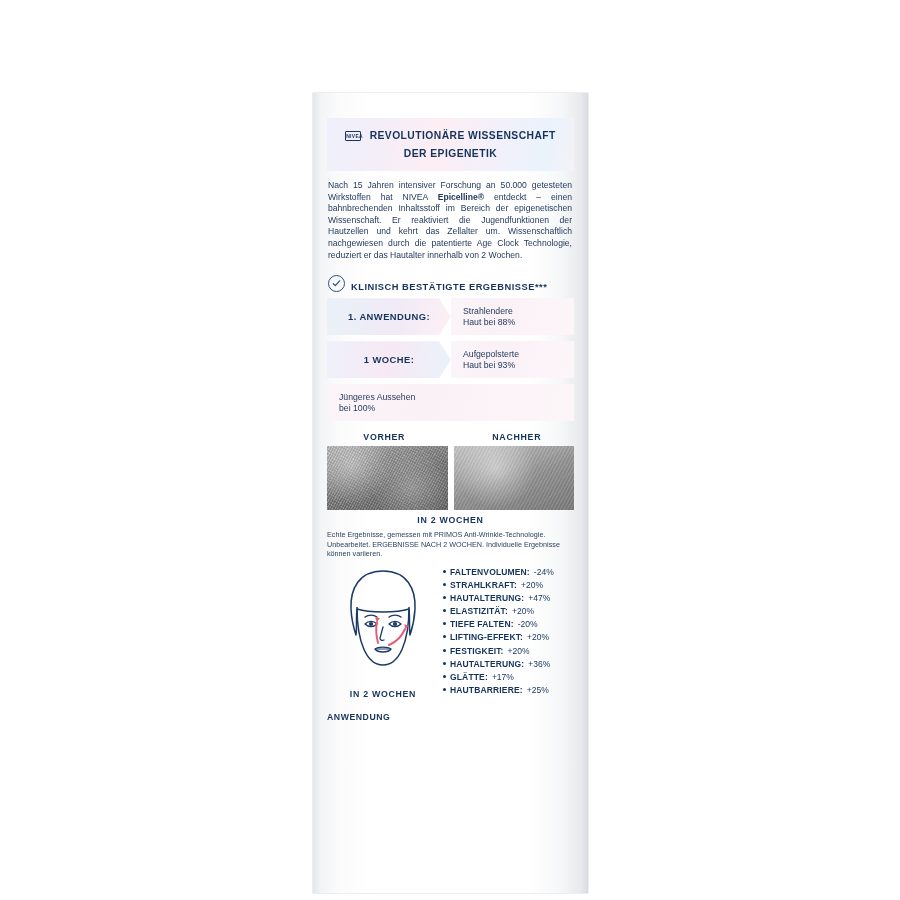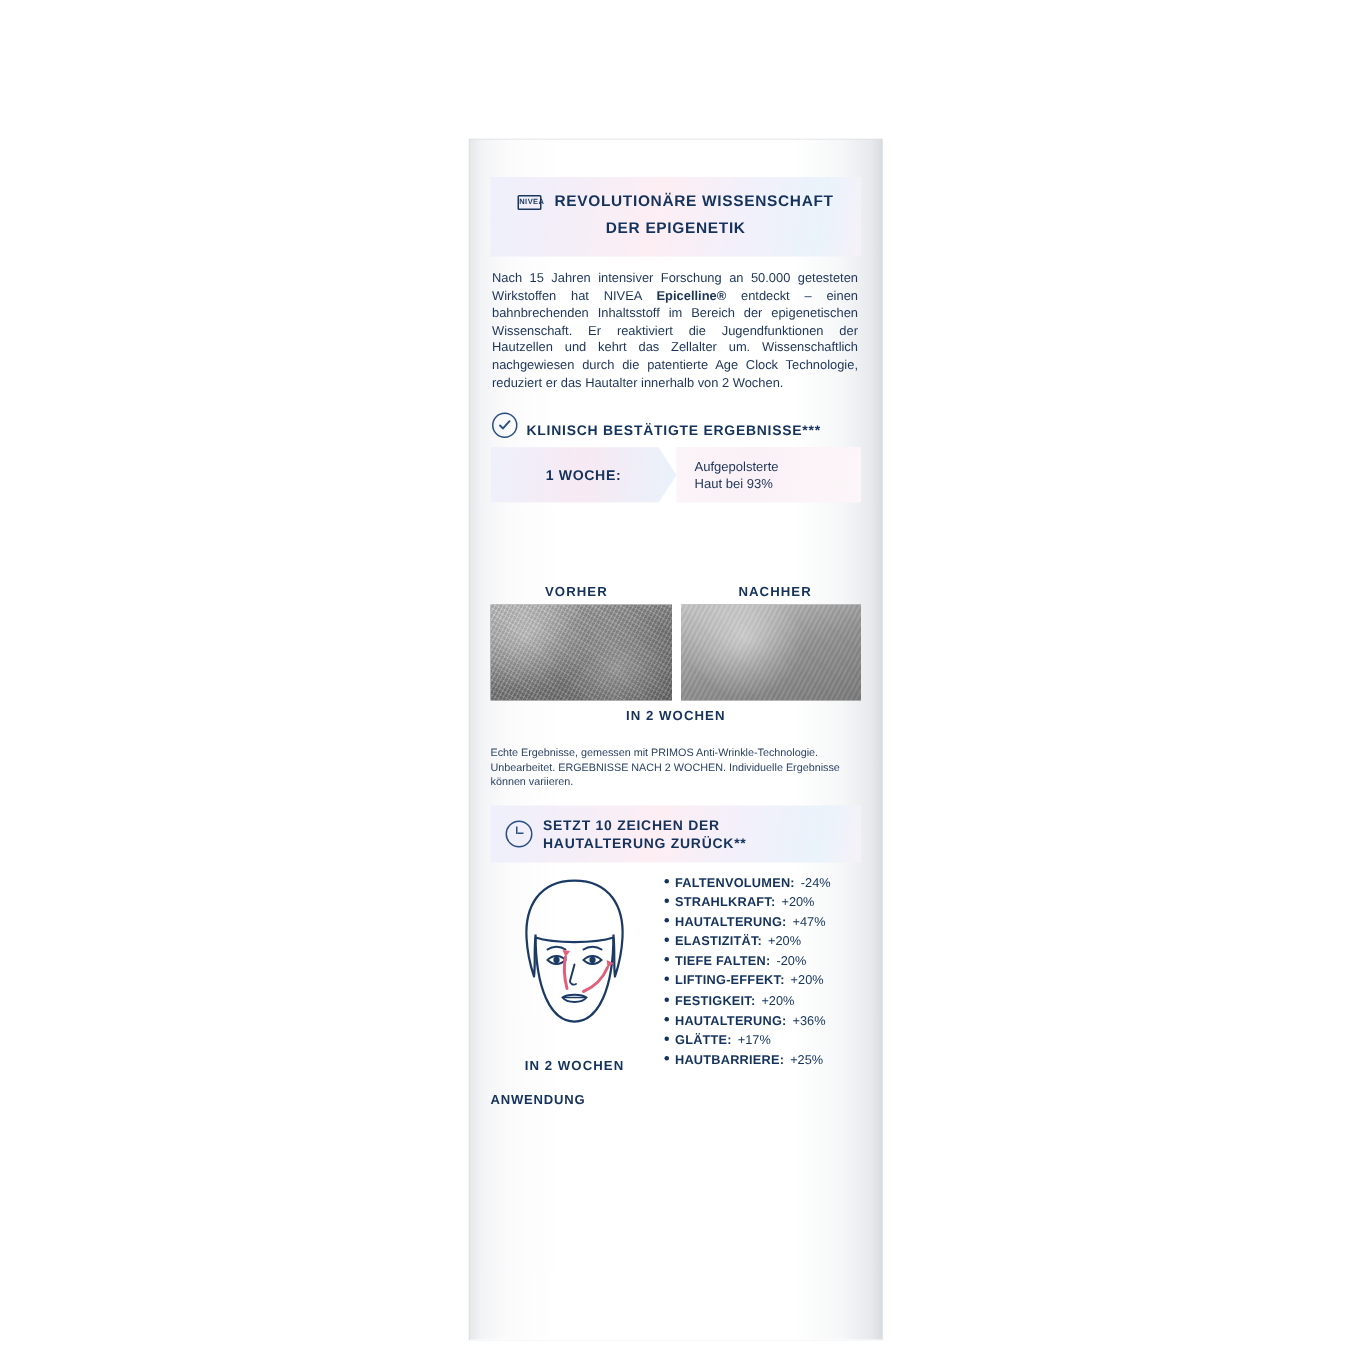--- a/index.html
+++ b/index.html
@@ -178,21 +178,21 @@
   }
   .ba-caption {
     margin-top: 5px;
     text-align: center;
     font-size: 8.8px;
     font-weight: bold;
     letter-spacing: 0.7px;
     color: #14325c;
   }
   .fineprint {
-    margin-top: 15px;
+    margin-top: 5px;
     font-size: 7.2px;
     line-height: 9.6px;
     color: #2b4264;
   }
 
   
   .signs-head {
     margin-top: 11px;
     padding: 7px 6px 7px 10px;
     display: flex;
@@ -297,58 +297,66 @@
 
       <div class="sec-head">
         <span class="badge-ico">
           <svg width="9" height="9" viewBox="0 0 10 10">
               <path d="M1.5 5.2 L3.7 7.4 L8.5 2" fill="none" stroke="#2a4f86" stroke-width="1.4" stroke-linecap="round" stroke-linejoin="round"></path>
             </svg>
         </span>
         <span class="shtxt">KLINISCH BESTÄTIGTE ERGEBNISSE***</span>
       </div>
 
+      <div class="res-row r1">
+        <div class="res-left">1. ANWENDUNG:</div>
+        <div class="res-right">
+          <span>
+            <span>Strahlendere</span><br>
+            <span>Haut bei 88%</span>
+          </span>
+        </div>
+      </div>
 
       <div class="res-row r2">
         <div class="res-left">1 WOCHE:</div>
         <div class="res-right">
           <span>
             <span>Aufgepolsterte</span><br>
             <span>Haut bei 93%</span>
           </span>
         </div>
       </div>
 
       <div class="res-row r3">
+        <div class="res-right">
+          <span>
+            <span>Jüngeres Aussehen</span><br>
+            <span>bei 100%</span>
+          </span>
+        </div>
       </div>
 
       <div class="ba-wrap">
         <div class="ba-labels">
           <div>VORHER</div>
           <div>NACHHER</div>
         </div>
         <div class="ba-imgs">
           <div class="ba-img before">
               <div class="tex"></div>
             </div>
           <div class="ba-img after">
               <div class="tex"></div>
             </div>
         </div>
         <div class="ba-caption">IN 2 WOCHEN</div>
         <div class="fineprint">Echte Ergebnisse, gemessen mit PRIMOS Anti-Wrinkle-Technologie. Unbearbeitet. ERGEBNISSE NACH 2 WOCHEN. Individuelle Ergebnisse können variieren.</div>
       </div>
 
-      <div class="signs-head iris-band">
-        <span class="clock-ico"></span>
-        <span class="sh-txt">
-          <span>SETZT 10 ZEICHEN DER</span><br>
-          <span>HAUTALTERUNG ZURÜCK**</span>
-        </span>
-      </div>
 
       <div class="signs-body">
         <div class="face-col">
           <div class="face-wrap">
             <svg viewBox="0 0 108 120" width="108" height="120">
 
               <path d="M54 6 C30 6 21 24 22 44 C22.6 56 25 64 27 70 C28 63 27 52 28 44 C40 48 68 48 80 44 C81 52 80 63 81 70 C83 64 85.4 56 86 44 C87 24 78 6 54 6 Z" fill="none" stroke="#1b3a66" stroke-width="1.5" stroke-linejoin="round"></path>
 
               <path d="M28 42 C28 78 38 100 54 100 C70 100 80 78 80 42" fill="none" stroke="#1b3a66" stroke-width="1.5"></path>
 

